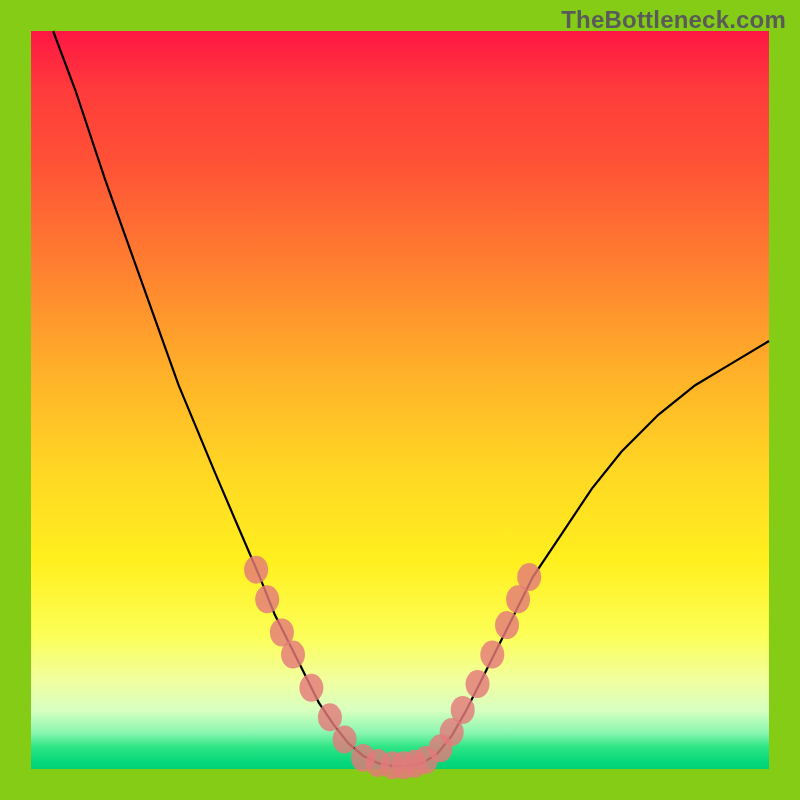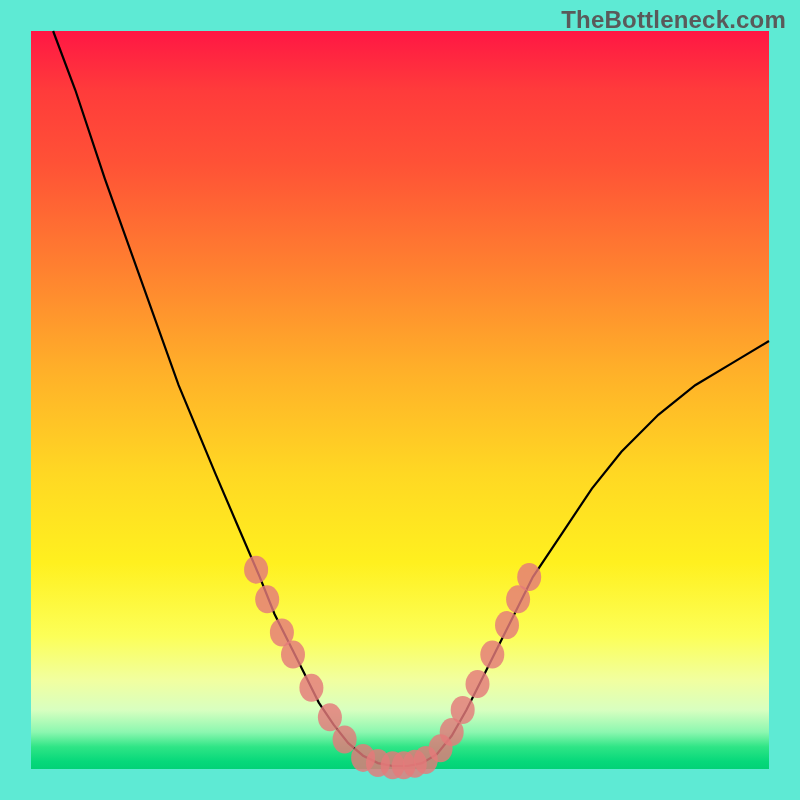--- a/index.html
+++ b/index.html
@@ -1,21 +1,21 @@
 <!DOCTYPE html>
 <html><head>
 <meta charset="utf-8">
 <style>
   * { margin: 0; padding: 0; box-sizing: border-box; }
   html, body { width: 800px; height: 800px; overflow: hidden; background: #000; }
   .frame {
     position: relative;
     width: 800px;
     height: 800px;
-    background: #5eead4;
+    background: #84cc16;
   }
   .plot-area {
     position: absolute;
     left: 31px;
     top: 31px;
     width: 738px;
     height: 738px;
     background: linear-gradient(to bottom,
       #ff1744 0%,
       #ff3b3b 8%,

